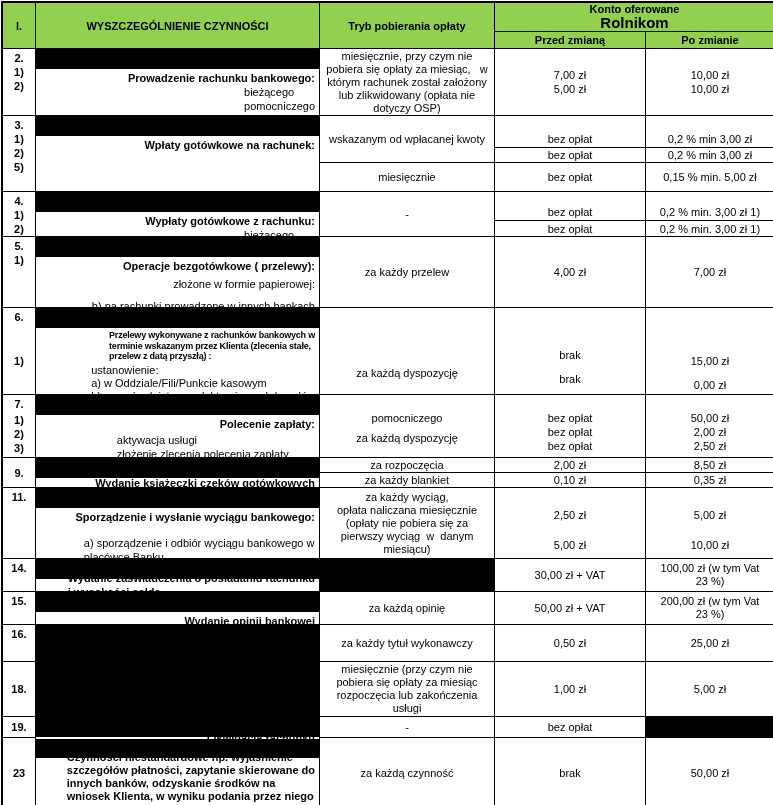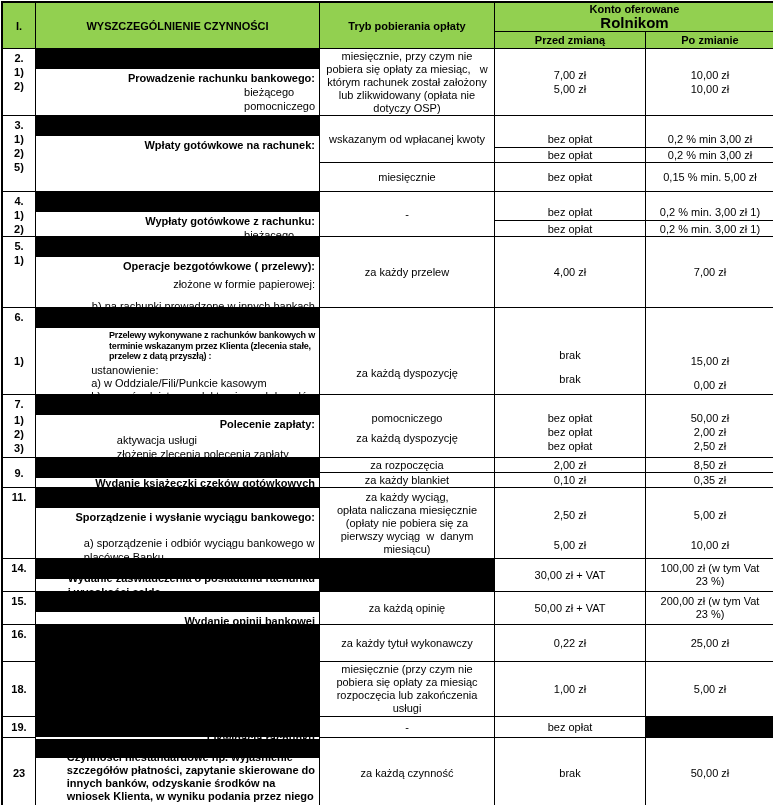--- a/index.html
+++ b/index.html
@@ -189,21 +189,21 @@
 
   <div class="c num top" style="grid-area:17/1/18/2">15.</div>
   <div class="c lft b top" style="grid-area:17/2/18/3">Wydanie opinii bankowej</div>
   <div class="c" style="grid-area:17/3/18/4">za każdą opinię</div>
   <div class="c" style="grid-area:17/4/18/5">50,00 zł + VAT</div>
   <div class="c pre lh13" style="grid-area:17/5/18/6">200,00 zł (w tym Vat
 23 %)</div>
 
   <div class="c num top" style="grid-area:18/1/19/2">16.</div>
   <div class="c" style="grid-area:18/3/19/4">za każdy tytuł wykonawczy</div>
-  <div class="c" style="grid-area:18/4/19/5">0,22 zł</div>
+  <div class="c" style="grid-area:18/4/19/5">0,50 zł</div>
   <div class="c" style="grid-area:18/5/19/6">25,00 zł</div>
 
   <div class="c num" style="grid-area:19/1/20/2">18.</div>
   <div class="c pre lh13" style="grid-area:19/3/20/4">miesięcznie (przy czym nie
 pobiera się opłaty za miesiąc
 rozpoczęcia lub zakończenia
 usługi</div>
   <div class="c" style="grid-area:19/4/20/5">1,00 zł</div>
   <div class="c" style="grid-area:19/5/20/6">5,00 zł</div>
 

